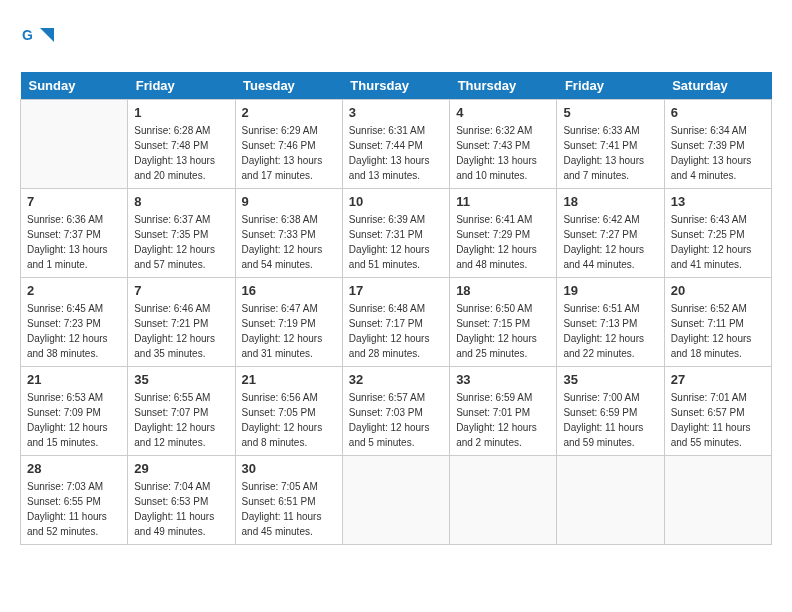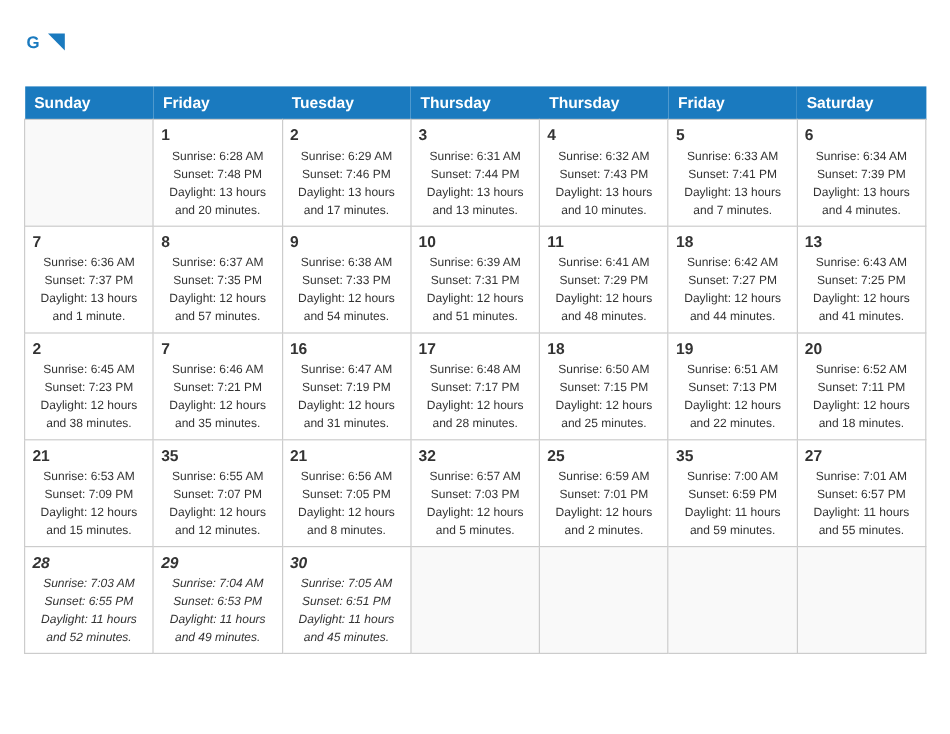--- a/index.html
+++ b/index.html
@@ -69,28 +69,26 @@
     }
     .day-num {
       font-weight: bold;
       font-size: 13px;
       margin-bottom: 3px;
     }
     .day-info {
       font-size: 10px;
       line-height: 1.5;
       color: #333;
-      text-align: center;
     }
     .empty-cell {
       background: #f9f9f9;
     }
     tr:last-child td {
       height: 70px;
-      font-style: italic;
     }
   </style>
 </head>
 <body>
 
 <div class="header">
   <div class="logo">
     <svg class="logo-icon" viewBox="0 0 36 36">
       <text x="2" y="20" font-size="14" fill="#1a7abf" font-weight="bold">G</text>
       <polygon points="20,8 34,8 34,22" fill="#1a7abf"></polygon>
@@ -313,21 +311,21 @@
         </td>
         <td>
           <div class="day-num">32</div>
           <div class="day-info">
             Sunrise: 6:57 AM<br>
             Sunset: 7:03 PM<br>
             Daylight: 12 hours and 5 minutes.
           </div>
         </td>
         <td>
-          <div class="day-num">25</div>
+          <div class="day-num">33</div>
           <div class="day-info">
             Sunrise: 6:59 AM<br>
             Sunset: 7:01 PM<br>
             Daylight: 12 hours and 2 minutes.
           </div>
         </td>
         <td>
           <div class="day-num">35</div>
           <div class="day-info">
             Sunrise: 7:00 AM<br>

